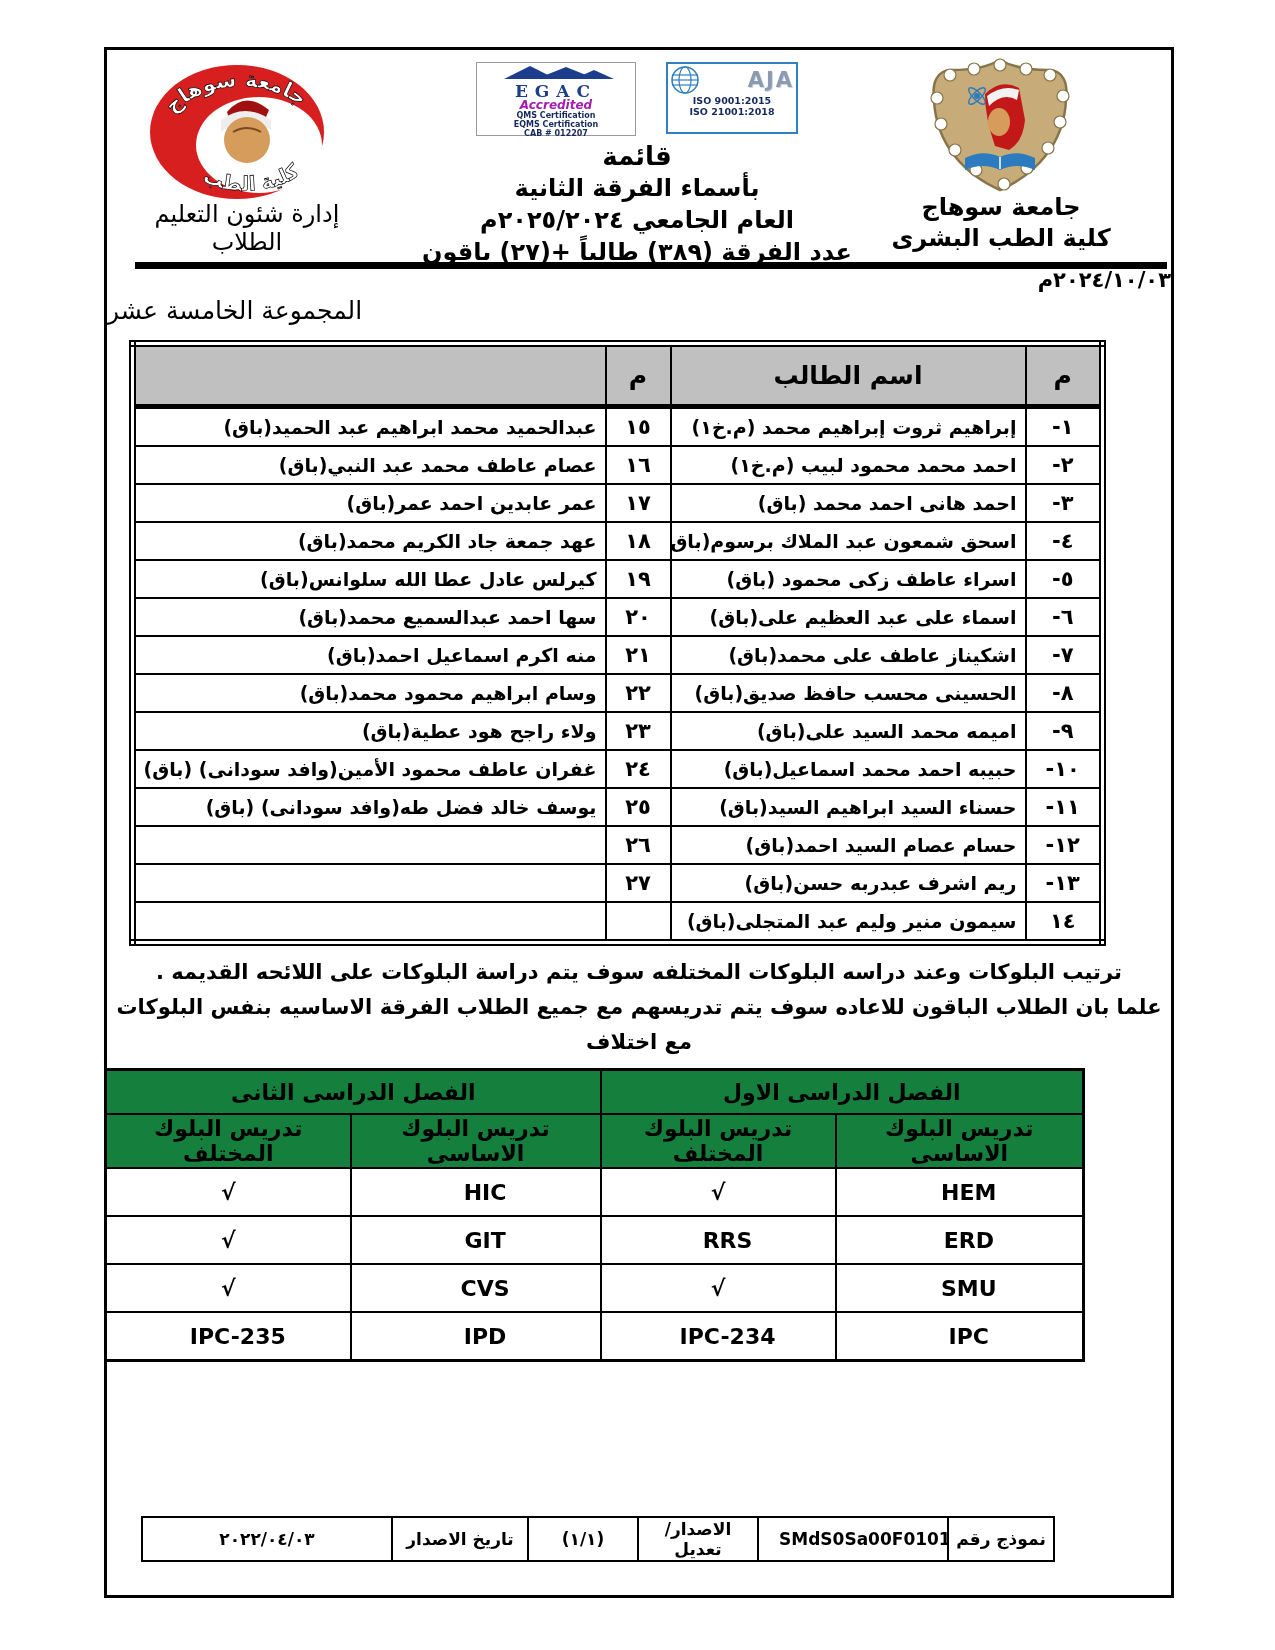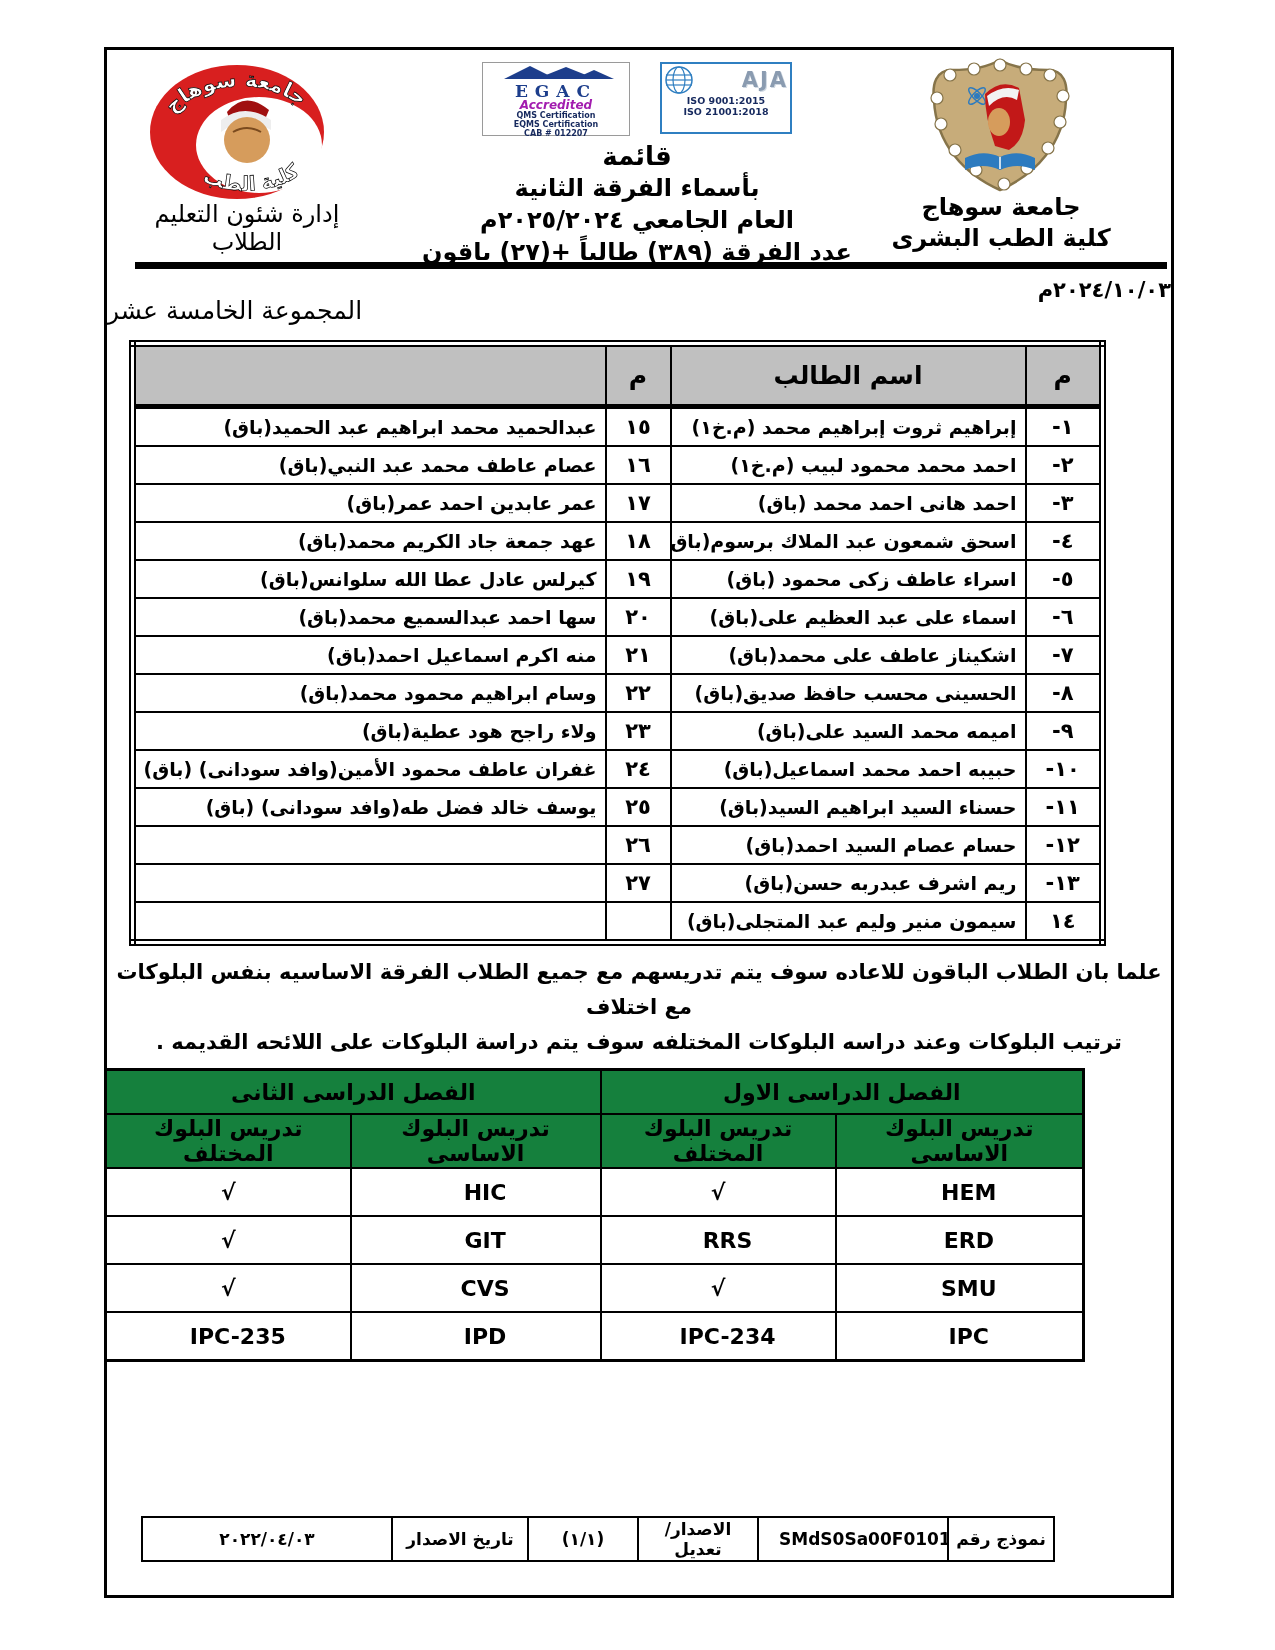--- a/index.html
+++ b/index.html
@@ -9,36 +9,36 @@
 
   
   .crescent-logo{position:absolute;left:38px;top:12px;width:192px;height:142px;}
   .caption-left{position:absolute;left:18px;top:150px;width:244px;text-align:center;
                 font-size:24px;font-weight:normal;direction:rtl;}
   .shield-logo{position:absolute;left:806px;top:6px;width:174px;height:138px;}
   .caption-right{position:absolute;left:784px;top:142px;width:220px;text-align:center;
                  font-size:24px;font-weight:bold;direction:rtl;line-height:31px;}
   .hdr-center{position:absolute;left:268px;top:12px;width:524px;text-align:center;}
   .cert-row{display:flex;justify-content:center;align-items:flex-start;gap:30px;}
-  .egac-box{width:142px;height:70px;border:1px solid #9a9a9a;background:#fff;padding:1px 2px;}
+  .egac-box{width:142px;height:70px;border:1px solid #9a9a9a;background:#fff;padding:1px 8px;}
   .egac-name{font-family:"DejaVu Serif",serif;font-size:17px;font-weight:bold;color:#1d3e8c;
              letter-spacing:7px;line-height:16px;}
   .egac-acc{font-size:12px;font-weight:bold;font-style:italic;color:#a21caf;line-height:12px;}
   .egac-line{font-size:8px;font-weight:bold;color:#16295e;line-height:9px;}
   .aja-box{width:124px;height:66px;border:2px solid #2f7fc1;background:#fff;padding:1px 2px;}
   .aja-top{display:flex;align-items:center;justify-content:space-between;gap:22px;}
   .aja-name{font-size:21px;font-weight:bold;color:#8a9bb0;letter-spacing:2px;
             text-shadow:1px 1px 0 #cfd8e2;}
   .aja-line{font-size:9.5px;font-weight:bold;color:#16295e;line-height:11px;}
   .hdr-titles{margin-top:4px;direction:rtl;}
   .hdr-t1{font-size:26px;font-weight:bold;line-height:32px;}
   .hdr-t{font-size:24px;font-weight:bold;line-height:32px;}
 
   .divider{position:absolute;left:28px;top:212px;width:1032px;height:7px;background:#000;}
-  .date-line{position:absolute;right:0px;top:228px;font-size:21px;font-weight:bold;direction:rtl;}
+  .date-line{position:absolute;right:0px;top:218px;font-size:21px;font-weight:bold;direction:rtl;}
   .group-title{position:absolute;left:0;top:246px;width:100%;text-align:left;
                font-size:25px;font-weight:normal;direction:rtl;}
 
   
   table{border-collapse:collapse;table-layout:fixed;}
   .students{position:absolute;left:22px;top:290px;width:970px;direction:rtl;
             border:7px double #000;}
   .students th,.students td{border:2px solid #000;overflow:hidden;}
   .students thead th{background:#c0c0c0;height:55px;font-size:25px;font-weight:bold;
                      border-bottom:5px solid #000;}
@@ -255,22 +255,22 @@
         <tr>
             <td class="num">١٤</td>
             <td class="name">سيمون منير وليم عبد المتجلى(باق)</td>
             <td class="num"></td>
             <td class="name"></td>
           </tr>
       </tbody>
     </table>
 
     <div class="note">
+      <div>ترتيب البلوكات وعند دراسه البلوكات المختلفه سوف يتم دراسة البلوكات على اللائحه القديمه .</div>
       <div>علما بان الطلاب الباقون للاعاده سوف يتم تدريسهم مع جميع الطلاب الفرقة الاساسيه بنفس البلوكات مع اختلاف</div>
-      <div>ترتيب البلوكات وعند دراسه البلوكات المختلفه سوف يتم دراسة البلوكات على اللائحه القديمه .</div>
     </div>
 
     <table class="blocks">
       <colgroup>
           <col style="width:248px">
           <col style="width:235px">
           <col style="width:250px">
           <col style="width:245px">
         </colgroup>
       <thead>

